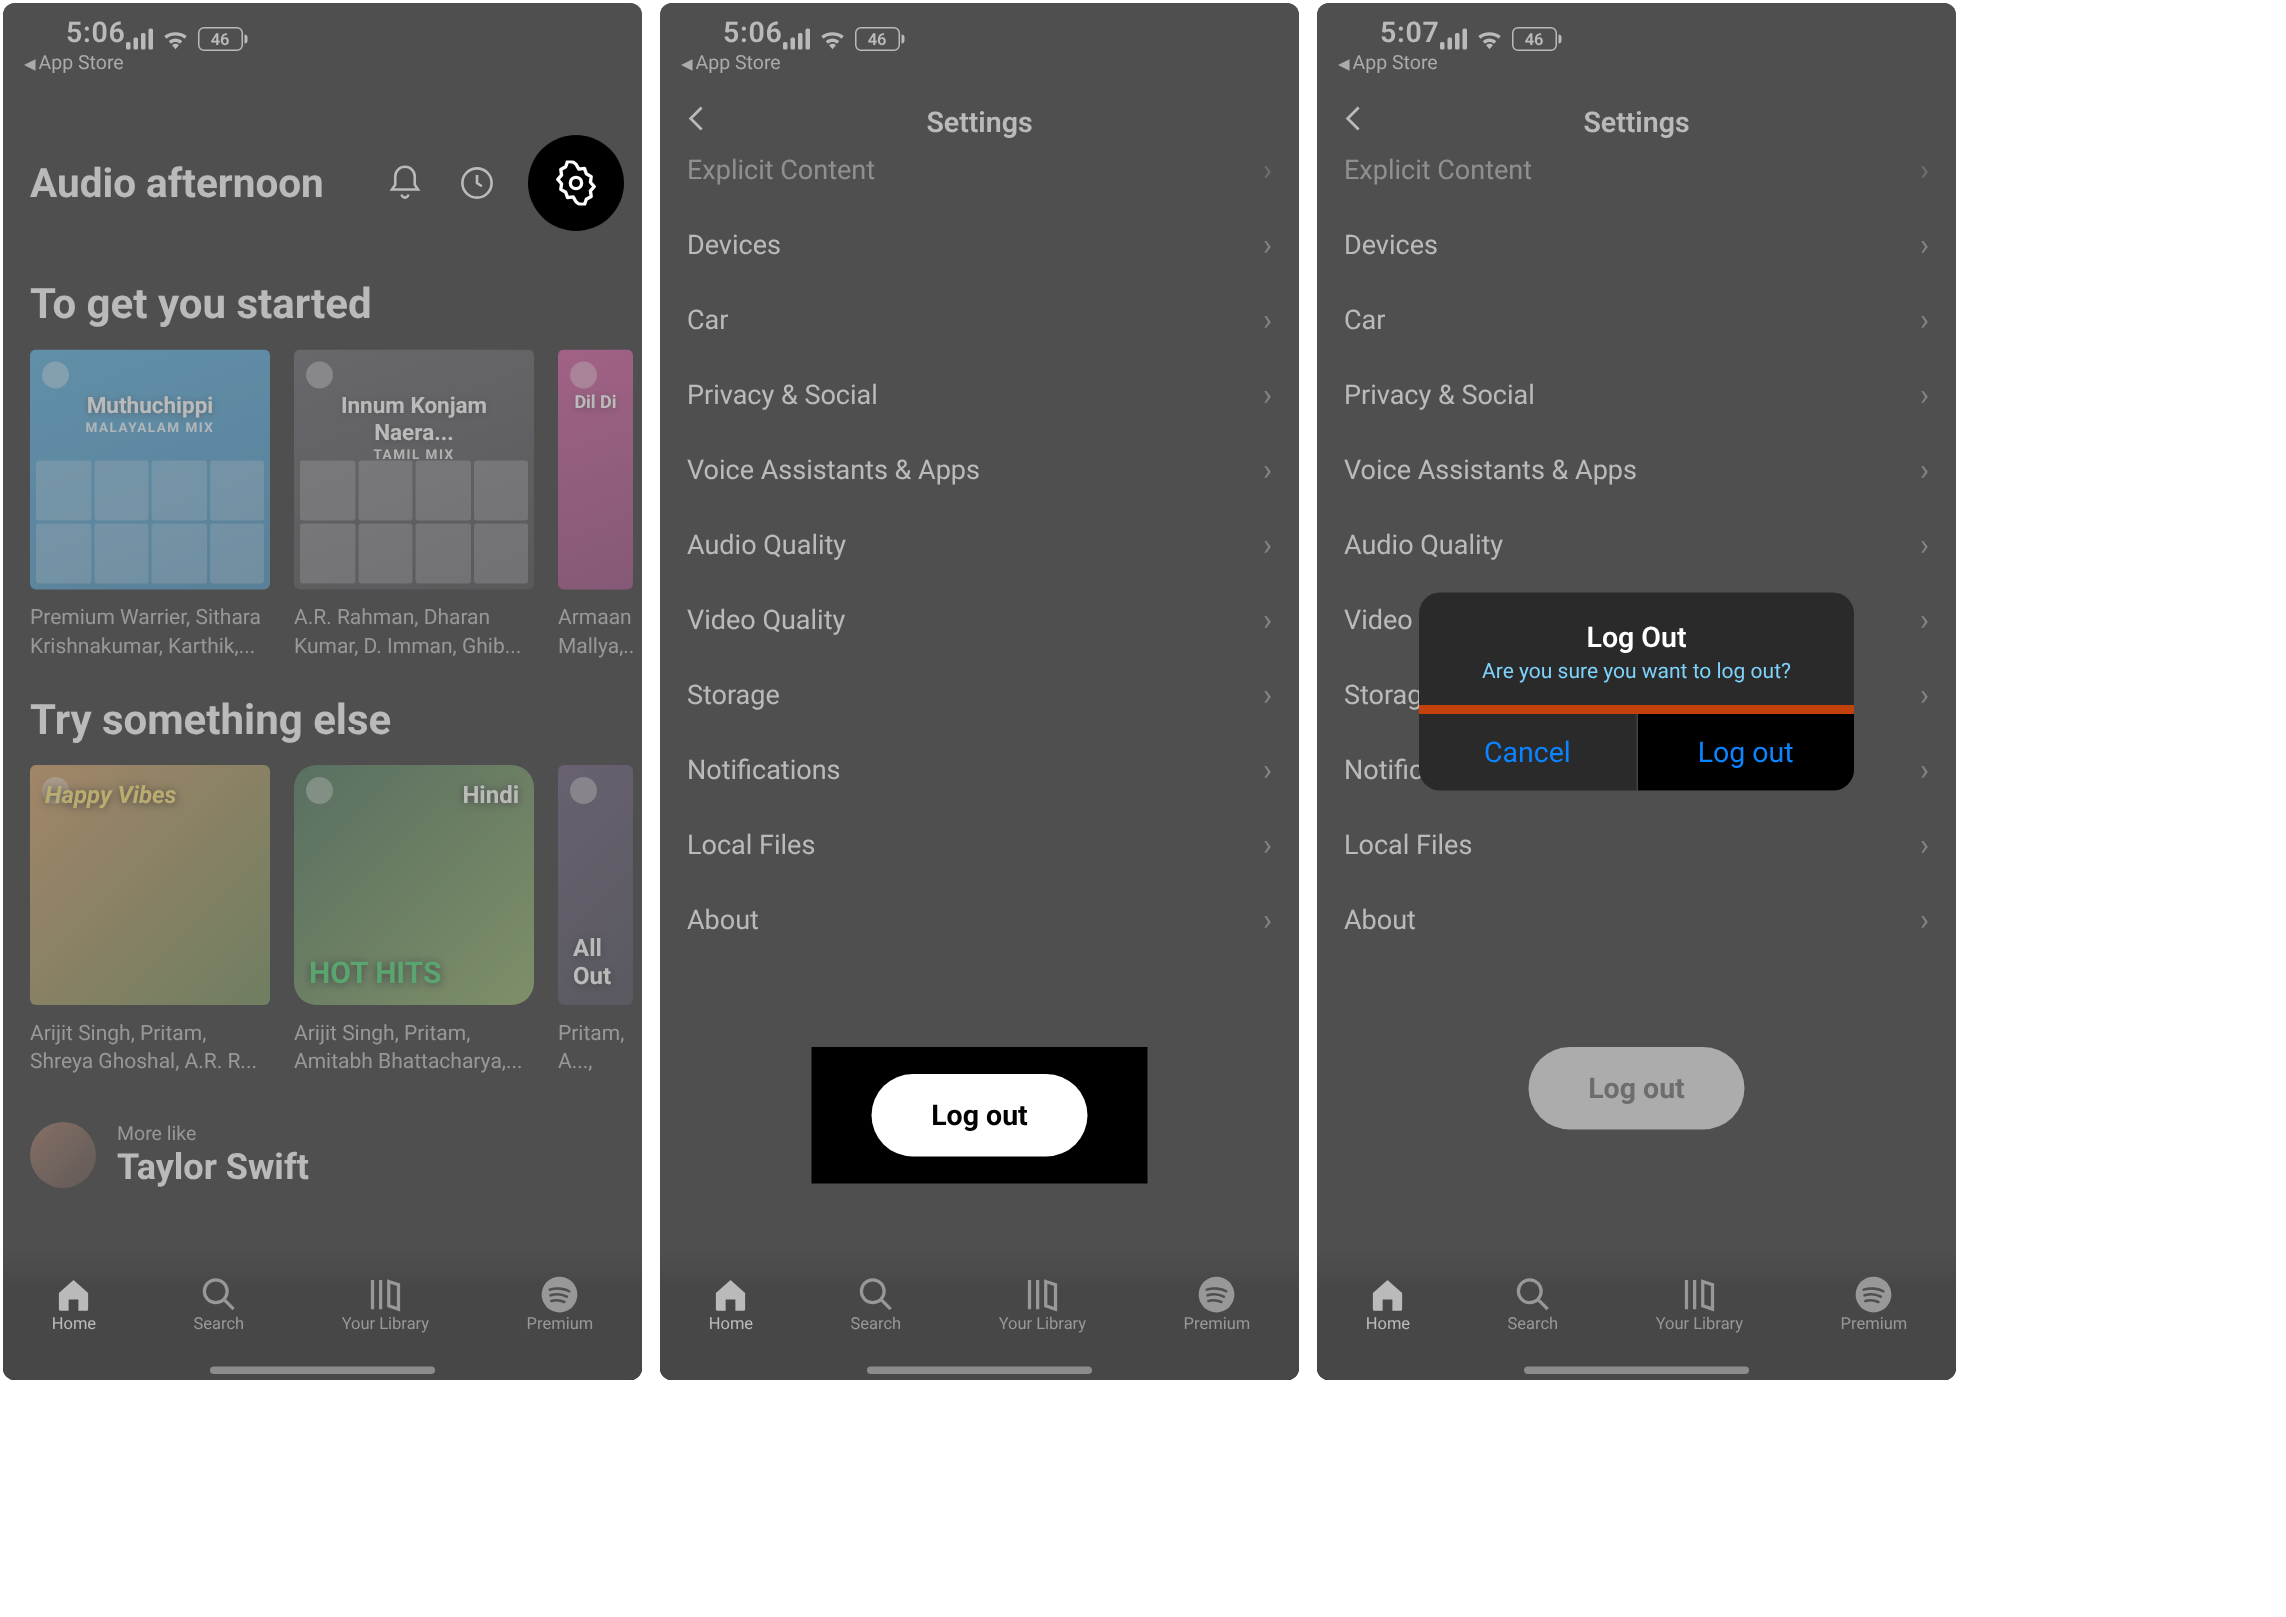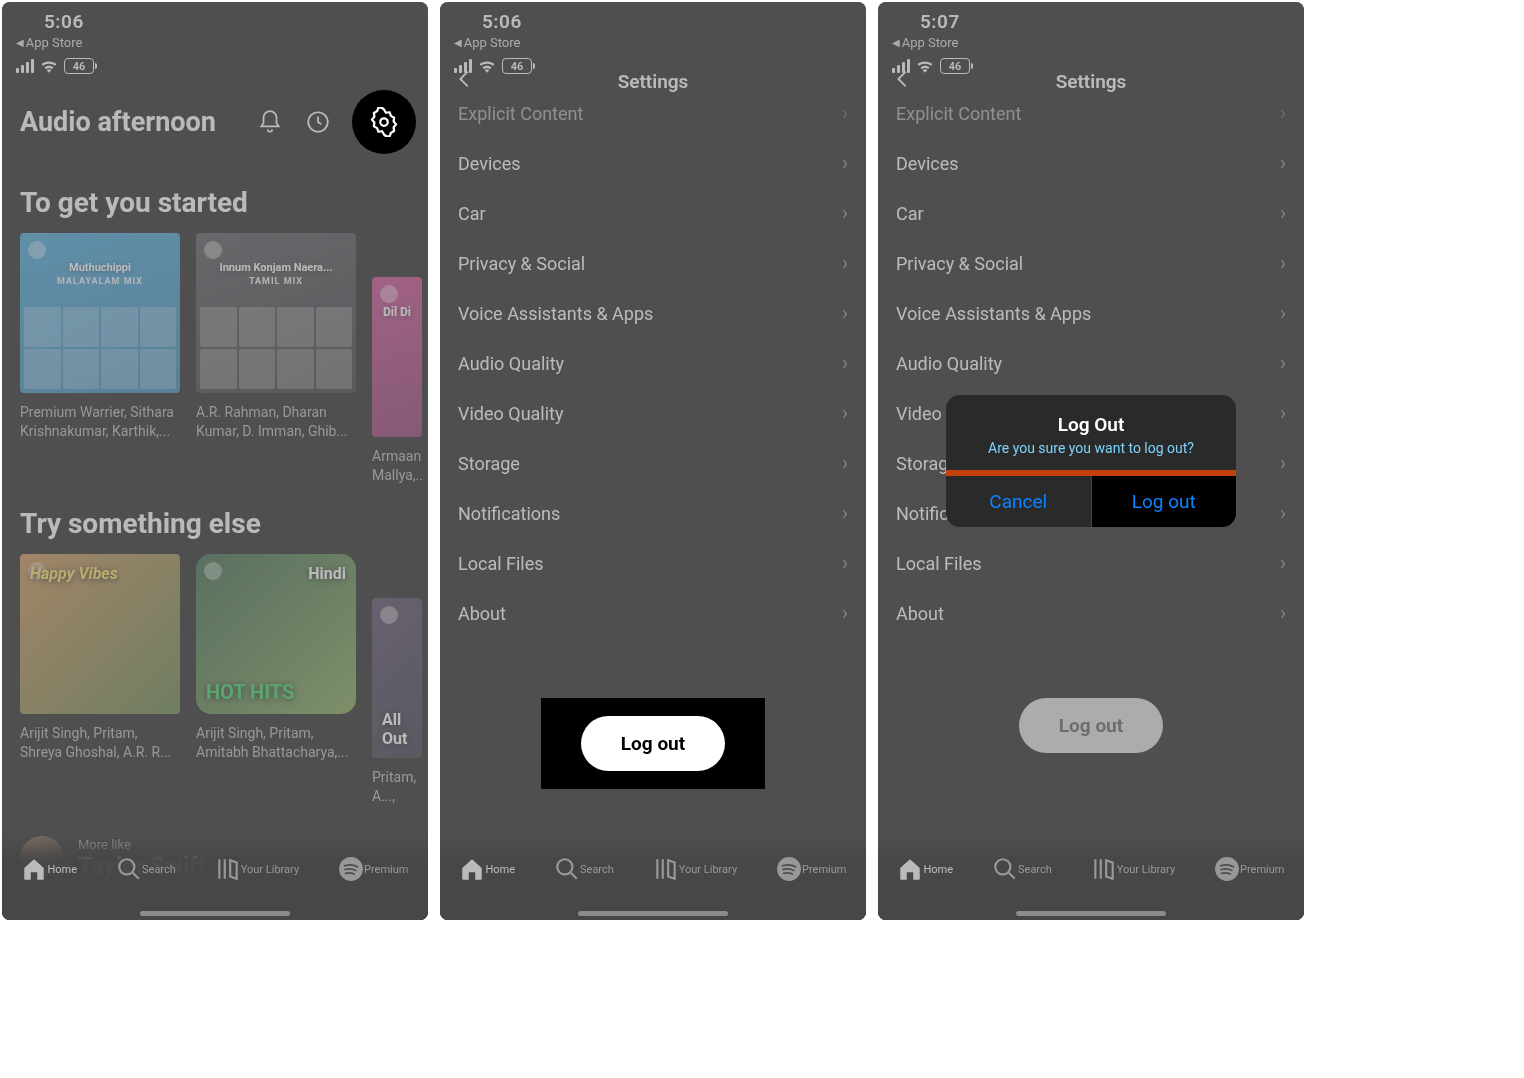--- a/index.html
+++ b/index.html
@@ -1,21 +1,21 @@
 <!DOCTYPE html>
 <html><head>
 <meta charset="utf-8">
 <style>
   * { box-sizing: border-box; margin: 0; padding: 0; font-family: -apple-system, BlinkMacSystemFont, "Segoe UI", Roboto, Helvetica, Arial, sans-serif; }
   body { background: #fff; display: flex; gap: 12px; padding: 2px; }
   .phone { width: 426px; height: 918px; background: #121212; border-radius: 8px; position: relative; overflow: hidden; color: #fff; }
   .dim-overlay { position: absolute; inset: 0; background: rgba(130,130,130,0.55); pointer-events: none; z-index: 50; }
 
   
-  .status-bar { display: flex; justify-content: space-between; align-items: flex-start; padding: 8px 14px 0 14px; height: 48px; flex-direction: column; }
+  .status-bar { display: flex; align-items: flex-start; padding: 8px 14px 0 14px; height: 48px; }
   .status-left { display: flex; flex-direction: column; }
   .status-time { font-size: 19px; font-weight: 600; letter-spacing: 0.5px; padding-left: 28px; }
   .status-back { font-size: 13px; color: #ddd; display: flex; align-items: center; gap: 2px; margin-top: 2px; }
   .status-back::before { content: "◀"; font-size: 10px; }
   .status-right { display: flex; align-items: center; gap: 6px; padding-top: 8px; }
   .signal-bars { display: flex; align-items: flex-end; gap: 2px; height: 14px; }
   .signal-bars span { width: 3px; background: #fff; border-radius: 1px; }
   .signal-bars span:nth-child(1){height:5px;} .signal-bars span:nth-child(2){height:8px;}
   .signal-bars span:nth-child(3){height:11px;} .signal-bars span:nth-child(4){height:14px;}
   .wifi-svg { width:18px; height:14px; }
@@ -26,36 +26,36 @@
   .home-header { display:flex; align-items:center; justify-content:space-between; padding: 40px 18px 10px 18px; }
   .home-greeting { font-size: 27px; font-weight: 700; }
   .home-icons { display:flex; gap: 20px; align-items:center; }
   .hicon { width:28px; height:28px; display:flex;align-items:center;justify-content:center; }
   .gear-circle { width:64px;height:64px;background:#000;border-radius:50%;display:flex;align-items:center;justify-content:center;position:relative;z-index:60; margin-right:-6px;}
   .section-title { font-size: 28px; font-weight: 700; padding: 22px 18px 14px 18px; }
   .card-row { display:flex; gap: 16px; padding: 0 0 0 18px; overflow:hidden; }
   .card { width: 160px; flex-shrink:0; }
   .card-art { width:160px; height:160px; border-radius: 4px; position:relative; overflow:hidden; display:flex;flex-direction:column;align-items:center;justify-content:flex-start;padding-top:28px;}
   .art-badge { position:absolute;top:8px;left:8px;width:18px;height:18px;background:rgba(255,255,255,0.4);border-radius:50%; }
-  .art-title { font-size:11px;font-weight:700;text-align:center;padding:0 8px;text-shadow:0 1px 4px rgba(0,0,0,0.5);}
+  .art-title { font-size:15px;font-weight:700;text-align:center;padding:0 8px;text-shadow:0 1px 4px rgba(0,0,0,0.5);}
   .art-sub { font-size:9px;font-weight:700;letter-spacing:1px;margin-top:2px;opacity:0.9;}
   .art-grid { position:absolute;bottom:0;left:0;right:0;height:90px;display:grid;grid-template-columns:repeat(4,1fr);gap:2px;padding:4px;}
   .art-grid div{background:rgba(255,255,255,0.25);border-radius:2px;}
   .card-sub { font-size:14px; color:#b3b3b3; margin-top:10px; line-height:1.35; height:38px; overflow:hidden; }
   .card-partial { width: 50px; }
-  .card-partial .card-art { width:50px;margin-top:44px; }
+  .card-partial .card-art { width:50px; }
 
   .more-like { display:flex;align-items:center;gap:14px;padding:30px 18px 10px 18px;}
   .ml-art { width:44px;height:44px;border-radius:50%;background:linear-gradient(135deg,#8a5a44,#3a2a24);}
   .ml-text .ml-top{font-size:13px;color:#b3b3b3;}
   .ml-text .ml-name{font-size:24px;font-weight:700;}
 
   
   .bottom-bar { position:absolute;bottom:0;left:0;right:0;height:86px;background:linear-gradient(180deg,rgba(0,0,0,0) 0%,rgba(0,0,0,0.95) 30%,#000 100%);display:flex;justify-content:space-around;align-items:center;padding-bottom:16px;}
-  .nav-item { display:flex;flex-direction:row;align-items:center;gap:0;color:#b3b3b3;font-size:11px;}
+  .nav-item { display:flex;flex-direction:column;align-items:center;gap:0;color:#b3b3b3;font-size:11px;}
   .nav-item.active{color:#fff;}
   .nav-icon{width:26px;height:26px;display:flex;align-items:center;justify-content:center;}
   .home-indicator{position:absolute;bottom:4px;left:50%;transform:translateX(-50%);width:150px;height:5px;background:#999;border-radius:3px;}
 
   
   .settings-header { display:flex;align-items:center;justify-content:center;height:50px;position:relative;margin-top:6px;}
   .settings-back { position:absolute;left:14px;top:12px; }
   .settings-title { font-size:19px;font-weight:600; }
   .settings-list { padding:0 0 0 0; }
   .settings-row { display:flex;align-items:center;justify-content:space-between;padding:13px 18px;font-size:18px;gap:25px; }

